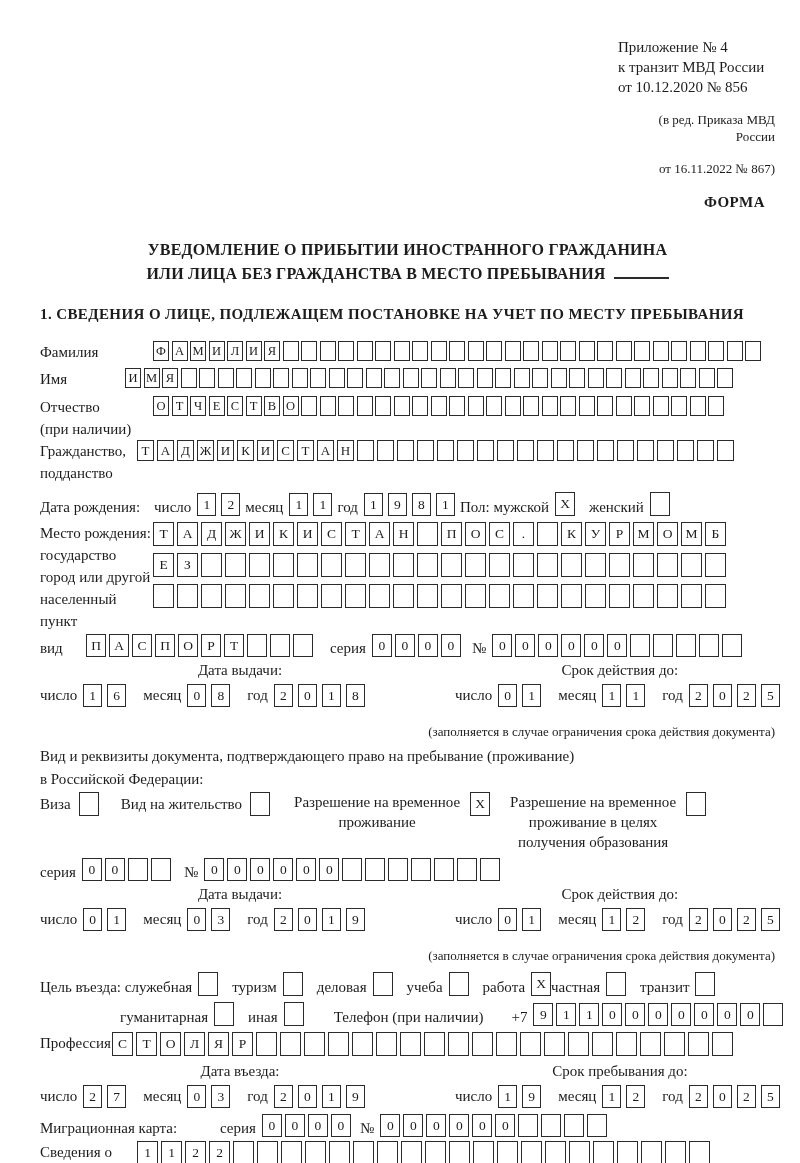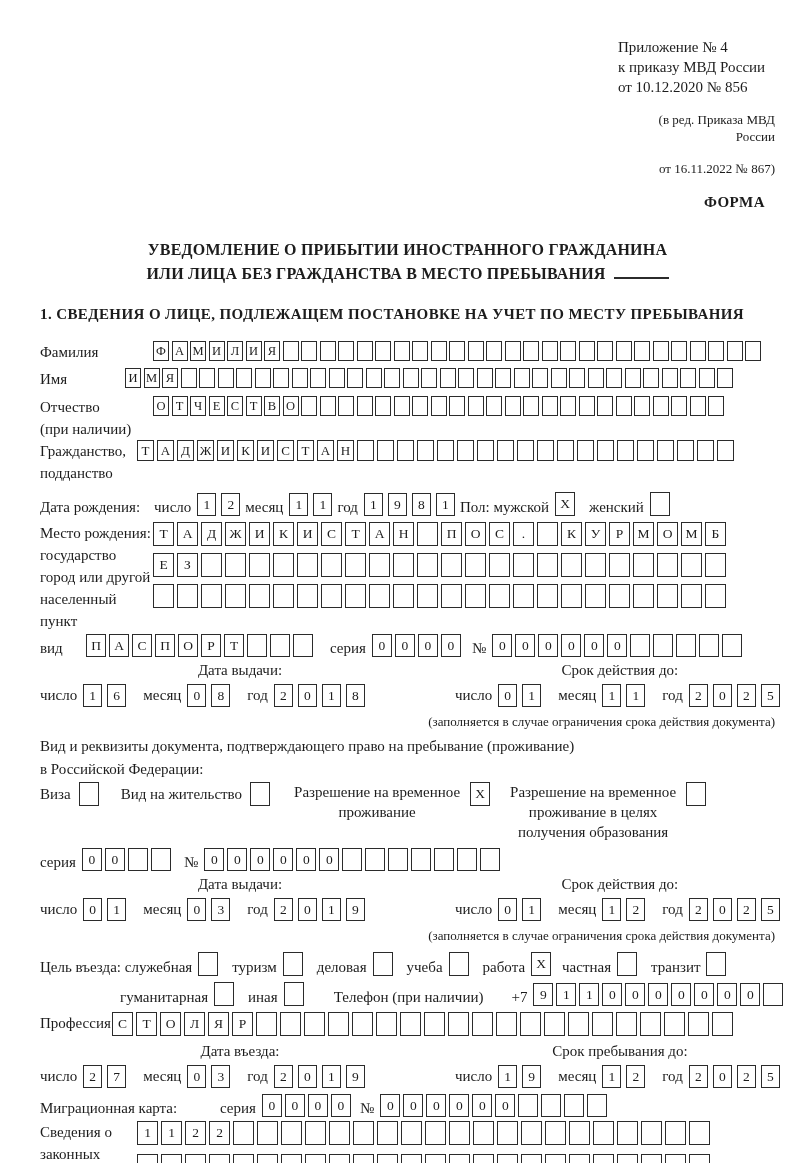--- a/index.html
+++ b/index.html
@@ -50,39 +50,39 @@
 
   .center-bold { text-align: center; font-weight: bold; font-size: 15px; }
 
   .dates { display: flex; }
   .dates .col-l { width: 400px; flex-shrink: 0; }
   .dates .col-r { flex: 1; padding-left: 15px; }
   .dates .dtitle { text-align: center; line-height: 19px; }
   .dateline { display: flex; align-items: center; margin-top: 3px; }
   .dateline .t { line-height: 24px; margin-right: 6px; }
   .dateline .gap { margin-left: 12px; }
-  .note { font-size: 13px; text-align: right; line-height: 17px; margin-top: 6px; }
+  .note { font-size: 13px; text-align: right; line-height: 17px; margin-top: 16px; }
 
   .cbrow { display: flex; align-items: flex-start; }
   .cbitem { display: flex; align-items: flex-start; }
   .cbitem .txt { line-height: 24px; margin-right: 8px; }
   .cblines { text-align: center; line-height: 20px; margin-right: 10px; }
   .inline-row { display: flex; align-items: flex-end; flex-wrap: nowrap; }
   .inline-row .t { margin-right: 6px; white-space: nowrap; }
   .inline-row .sp { margin-left: 14px; }
 </style>
 </head>
 <body>
 
 <div class="page">
   <div class="content">
 
     <div class="appendix">
       <div>Приложение № 4</div>
-      <div>к приказу МВД России</div>
+      <div>к транзит МВД России</div>
       <div>от 10.12.2020 № 856</div>
       <div class="small">(в ред. Приказа МВД России</div>
       <div class="small">от 16.11.2022 № 867)</div>
     </div>
     <div class="forma">ФОРМА</div>
 
     <div class="title">
       <div>УВЕДОМЛЕНИЕ О ПРИБЫТИИ ИНОСТРАННОГО ГРАЖДАНИНА</div>
       <div>
         <span>ИЛИ ЛИЦА БЕЗ ГРАЖДАНСТВА В МЕСТО ПРЕБЫВАНИЯ</span><span class="blankline"></span>
@@ -555,21 +555,21 @@
       <span class="t">Цель въезда: служебная</span>
       <span class="cbox"></span>
       <span class="t sp">туризм</span>
       <span class="cbox"></span>
       <span class="t sp">деловая</span>
       <span class="cbox"></span>
       <span class="t sp">учеба</span>
       <span class="cbox"></span>
       <span class="t sp">работа</span>
       <span class="cbox">X</span>
-      <span class="t" style="margin-left:11px">частная</span>
+      <span class="t" style="margin-left:0">частная</span>
       <span class="cbox"></span>
       <span class="t sp">транзит</span>
       <span class="cbox"></span>
     </div>
 
     <div class="inline-row mt6" style="margin-left:80px">
       <span class="t">гуманитарная</span>
       <span class="cbox"></span>
       <span class="t sp">иная</span>
       <span class="cbox"></span>

